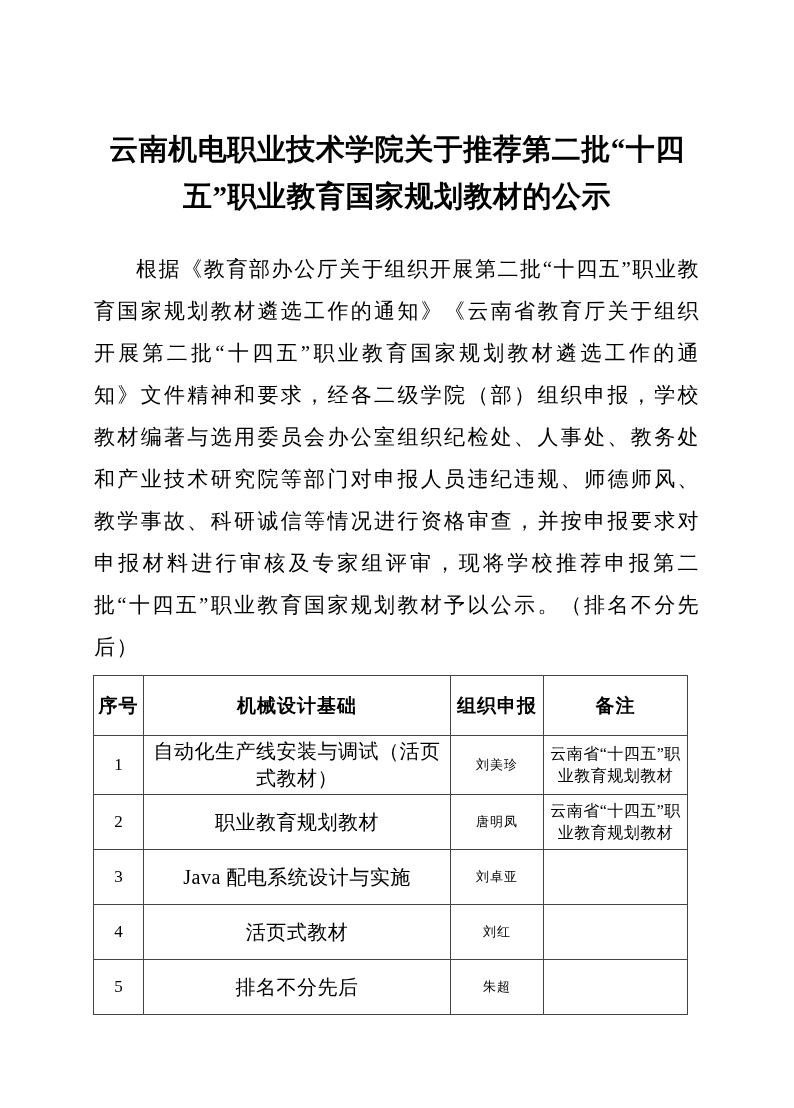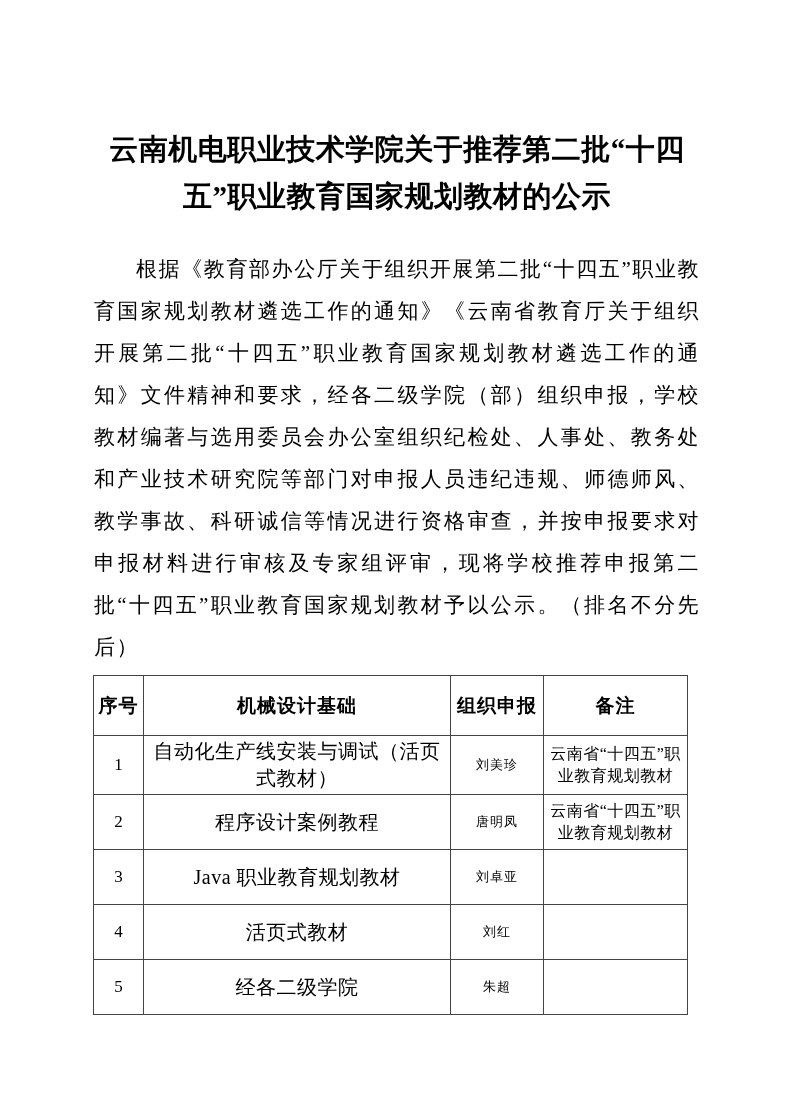--- a/index.html
+++ b/index.html
@@ -84,38 +84,38 @@
     </thead>
     <tbody>
         <tr>
           <td class="c0">1</td>
           <td class="c1">自动化生产线安装与调试（活页式教材）</td>
           <td class="c2">刘美珍</td>
           <td class="c3">云南省“十四五”职业教育规划教材</td>
         </tr>
         <tr>
           <td class="c0">2</td>
-          <td class="c1">程序设计案例教程</td>
+          <td class="c1">职业教育规划教材</td>
           <td class="c2">唐明凤</td>
           <td class="c3">云南省“十四五”职业教育规划教材</td>
         </tr>
         <tr>
           <td class="c0">3</td>
-          <td class="c1">Java 职业教育规划教材</td>
+          <td class="c1">Java 配电系统设计与实施</td>
           <td class="c2">刘卓亚</td>
           <td class="c3"></td>
         </tr>
         <tr>
           <td class="c0">4</td>
           <td class="c1">活页式教材</td>
           <td class="c2">刘红</td>
           <td class="c3"></td>
         </tr>
         <tr>
           <td class="c0">5</td>
-          <td class="c1">经各二级学院</td>
+          <td class="c1">排名不分先后</td>
           <td class="c2">朱超</td>
           <td class="c3"></td>
         </tr>
       </tbody>
   </table>
 
 </div>
 
 </body></html>

